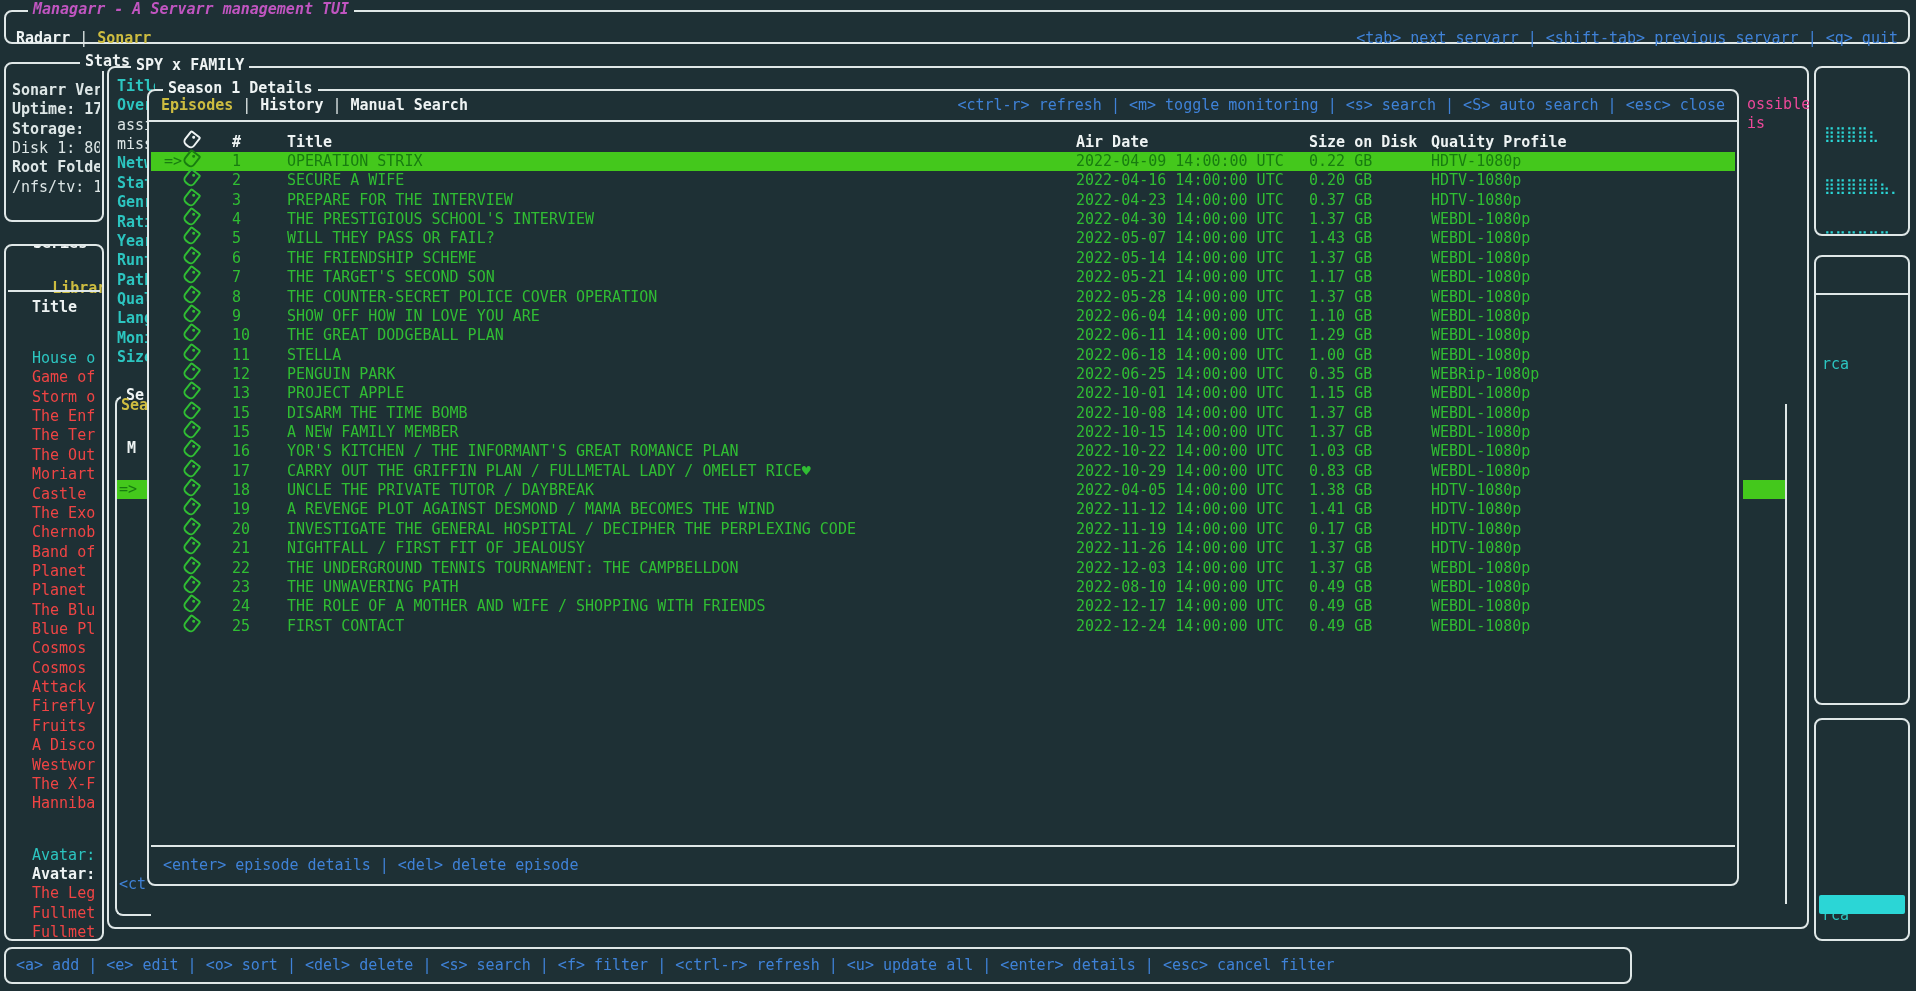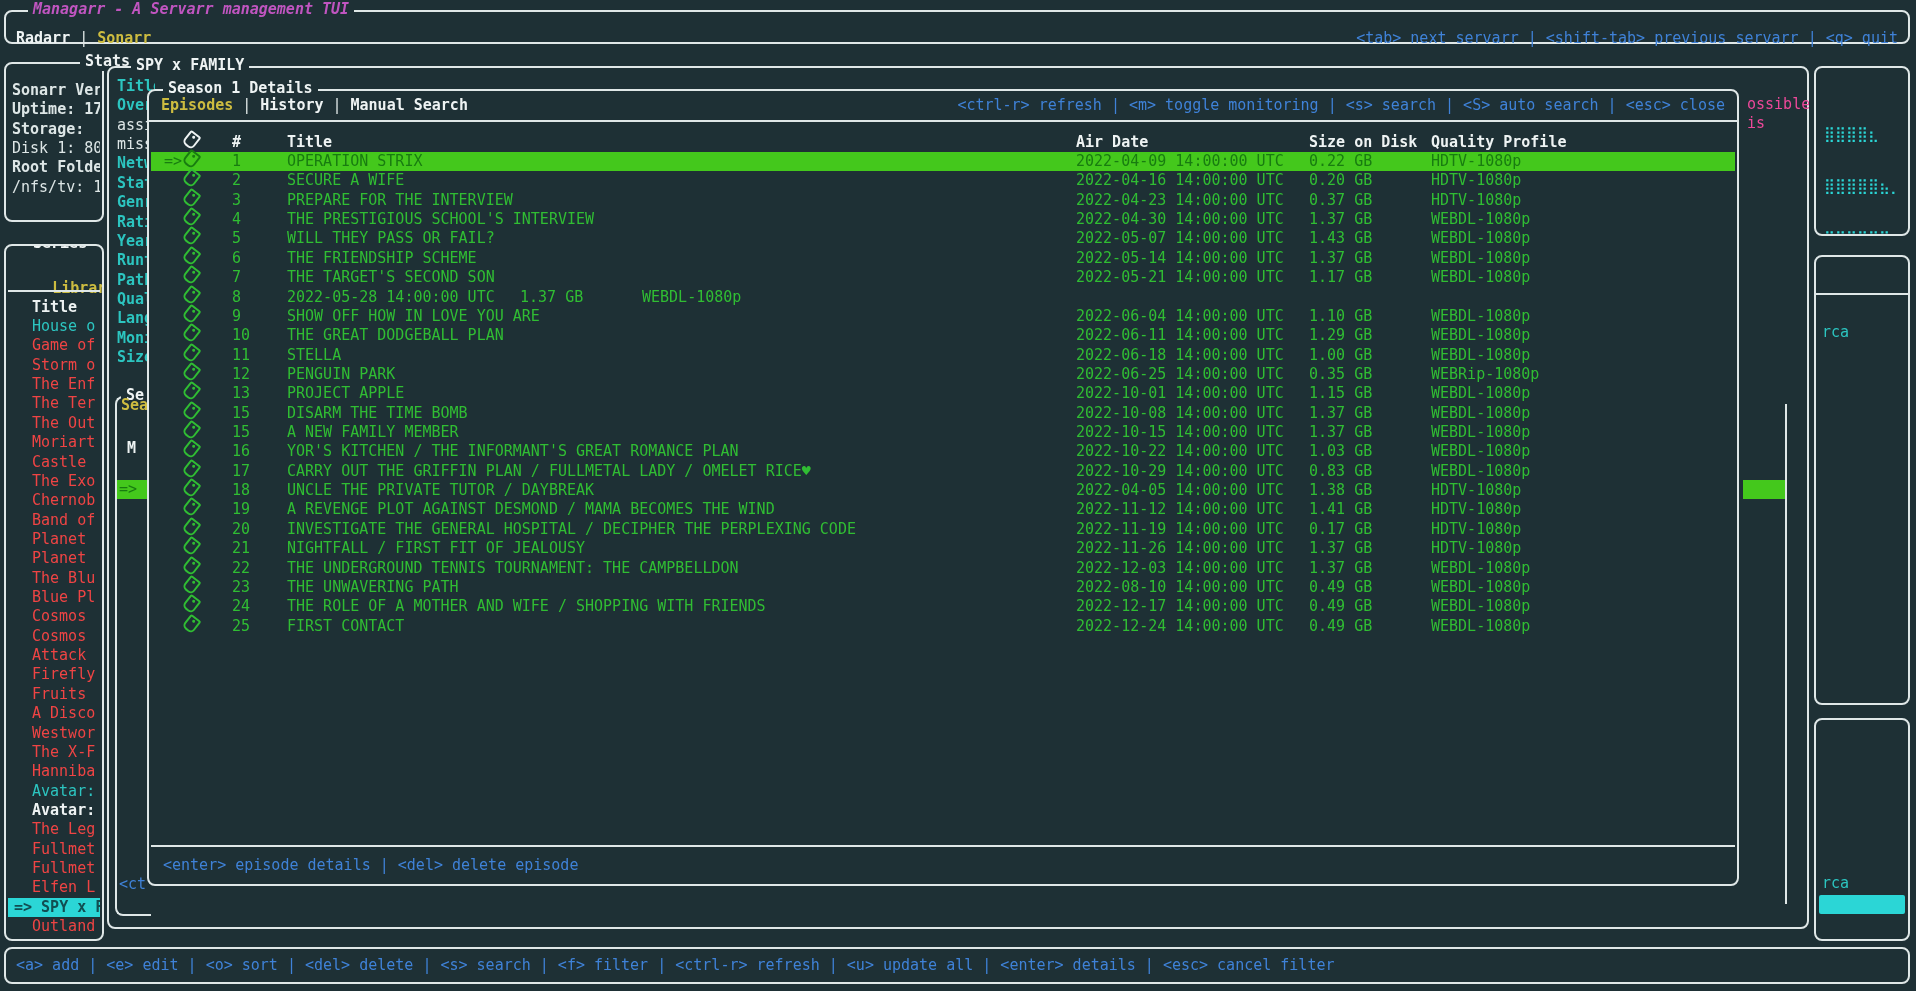--- a/index.html
+++ b/index.html
@@ -7,21 +7,21 @@
     position:relative;width:1916px;height:991px;overflow:hidden;
     background:#1e3035;color:#dde6e6;
     font-family:"DejaVu Sans Mono",monospace;font-size:15px;line-height:19.37px;
   }
   .panel{position:absolute;border:2px solid #dfe7e7;border-radius:8px;box-sizing:border-box;background:transparent;}
   .opaque{background:#1e3035;}
   .ptitle{position:absolute;top:-12px;background:#1e3035;padding:0 5px;font-weight:bold;color:#eef3f3;white-space:pre;}
   .magenta{color:#c055c0;}
   .yellow{color:#cdbc40;font-weight:bold;}
   .blue{color:#3f82d8;}
-  .cyan{color:#2cc5c0;}
+  .cyan{color:#2cc5c0;margin-top:32px;}
   .wb{color:#eef3f3;font-weight:bold;}
   .w{color:#dde6e6;font-weight:normal;}
   .b{font-weight:bold;}
   .sep{color:#dfe7e7;margin:0 9px;font-weight:normal;}
   .line{height:19.37px;white-space:pre;overflow:hidden;}
 
   
   #topwin{left:4px;top:10px;width:1906px;height:34px;}
   #topwin .inner{display:flex;align-items:center;height:100%;padding:12px 10px;}
   #app-title{left:22px;font-style:italic;text-align:center;}
@@ -76,21 +76,21 @@
   .c-title{width:789px;flex:none;overflow:hidden;}
   .c-air{width:233px;flex:none;}
   .c-size{width:122px;flex:none;}
   .c-quality{flex:1;overflow:hidden;}
   .tag{display:inline-block;width:9px;height:12px;border:2px solid currentColor;border-radius:2px 2px 5px 5px;transform:rotate(38deg);}
   .tag::after{content:"";display:block;width:3px;height:3px;border-radius:50%;background:currentColor;margin:1px auto 0;}
   #pfoot{position:absolute;left:2px;right:2px;top:754px;border-top:2px solid #dfe7e7;}
   #pfoot .txt{margin-top:9px;padding-left:12px;white-space:pre;}
 
   
-  #botwin{left:4px;top:947px;width:1906px;height:37px;}
+  #botwin{left:4px;top:947px;width:1628px;height:37px;}
   #botwin .inner{display:flex;align-items:center;height:100%;padding:0 10px;white-space:pre;}
 
   
   #r1{left:1814px;top:66px;width:96px;height:170px;overflow:hidden;}
   #logo{position:absolute;top:8px;left:8px;color:#2bd6d6;font-size:15px;line-height:13px;white-space:pre;}
   #logo div{height:13px;}
   #r2{left:1814px;top:255px;width:96px;height:450px;}
   #r2-hr{position:absolute;top:36px;left:0;right:0;border-top:2px solid #dfe7e7;}
   #r2-frag{position:absolute;top:66px;left:6px;}
   #r3{left:1814px;top:718px;width:96px;height:223px;overflow:hidden;}
@@ -346,20 +346,21 @@
         <span class="c-title">THE TARGET'S SECOND SON</span>
         <span class="c-air">2022-05-21 14:00:00 UTC</span>
         <span class="c-size">1.17 GB</span>
         <span class="c-quality">WEBDL-1080p</span>
       </div>
 
       <div class="erow">
         <span class="c-marker"></span>
         <span class="c-icon"><i class="tag"></i></span>
         <span class="c-num">8</span>
+        <span class="c-title">THE COUNTER-SECRET POLICE COVER OPERATION</span>
         <span class="c-air">2022-05-28 14:00:00 UTC</span>
         <span class="c-size">1.37 GB</span>
         <span class="c-quality">WEBDL-1080p</span>
       </div>
 
       <div class="erow">
         <span class="c-marker"></span>
         <span class="c-icon"><i class="tag"></i></span>
         <span class="c-num">9</span>
         <span class="c-title">SHOW OFF HOW IN LOVE YOU ARE</span>

